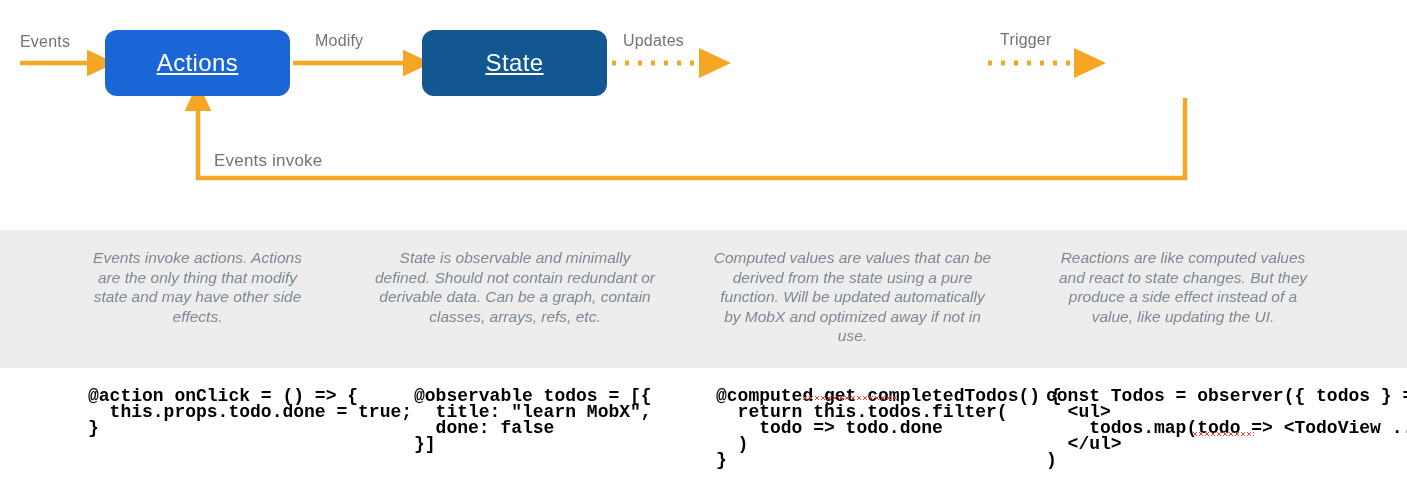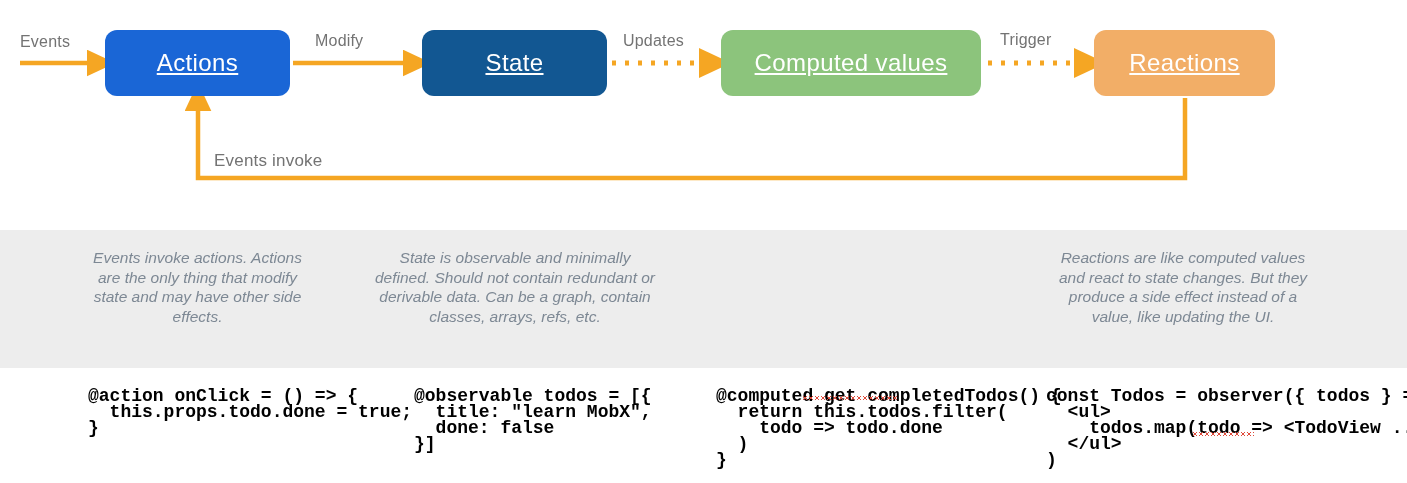--- a/index.html
+++ b/index.html
@@ -177,38 +177,33 @@
   </svg>
 
   <div id="box-actions" class="flow-box">
     <span class="flow-box-label">Actions</span>
   </div>
 
   <div id="box-state" class="flow-box">
     <span class="flow-box-label">State</span>
   </div>
 
-  <div id="box-computed" class="flow-box">
-    <span class="flow-box-label">Computed values</span>
-  </div>
-
-  <div id="box-reactions" class="flow-box">
-    <span class="flow-box-label">Reactions</span>
-  </div>
+
 
   <div id="label-events" class="edge-label">Events</div>
   <div id="label-modify" class="edge-label">Modify</div>
   <div id="label-updates" class="edge-label">Updates</div>
   <div id="label-trigger" class="edge-label">Trigger</div>
   <div id="label-events-invoke" class="edge-label">Events invoke</div>
 
   <div id="desc-band"></div>
 
   <div id="desc-actions" class="desc-cell">Events invoke actions. Actions are the only thing that modify state and may have other side effects.</div>
   <div id="desc-state" class="desc-cell">State is observable and minimally defined. Should not contain redundant or derivable data. Can be a graph, contain classes, arrays, refs, etc.</div>
+  <div id="desc-computed" class="desc-cell">Computed values are values that can be derived from the state using a pure function. Will be updated automatically by MobX and optimized away if not in use.</div>
   <div id="desc-reaction" class="desc-cell">Reactions are like computed values and react to state changes. But they produce a side effect instead of a value, like updating the UI.</div>
 
   <div id="code-actions" class="code-cell">@action onClick = () =&gt; {
   this.props.todo.done = true;
 }</div>
   <div id="code-state" class="code-cell">@observable todos = [{
   title: "learn MobX",
   done: false
 }]</div>
   <div id="code-computed" class="code-cell">@computed get completedTodos() {

